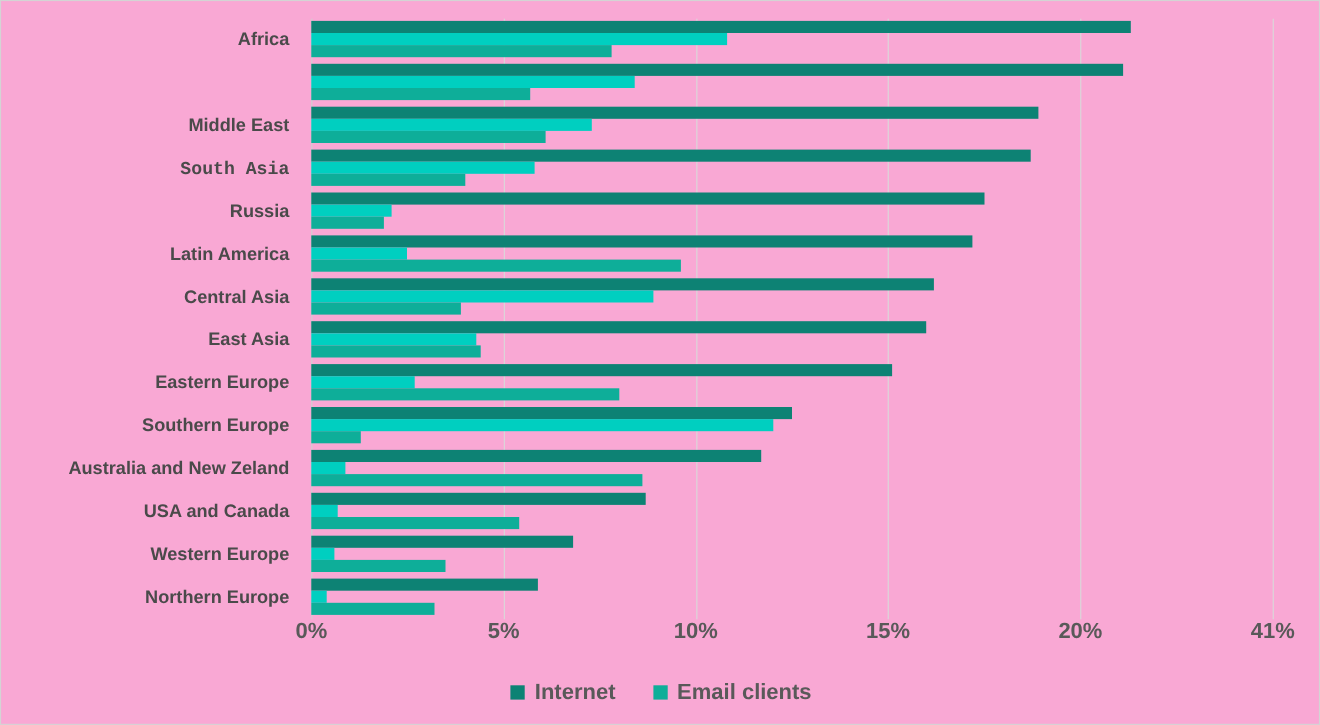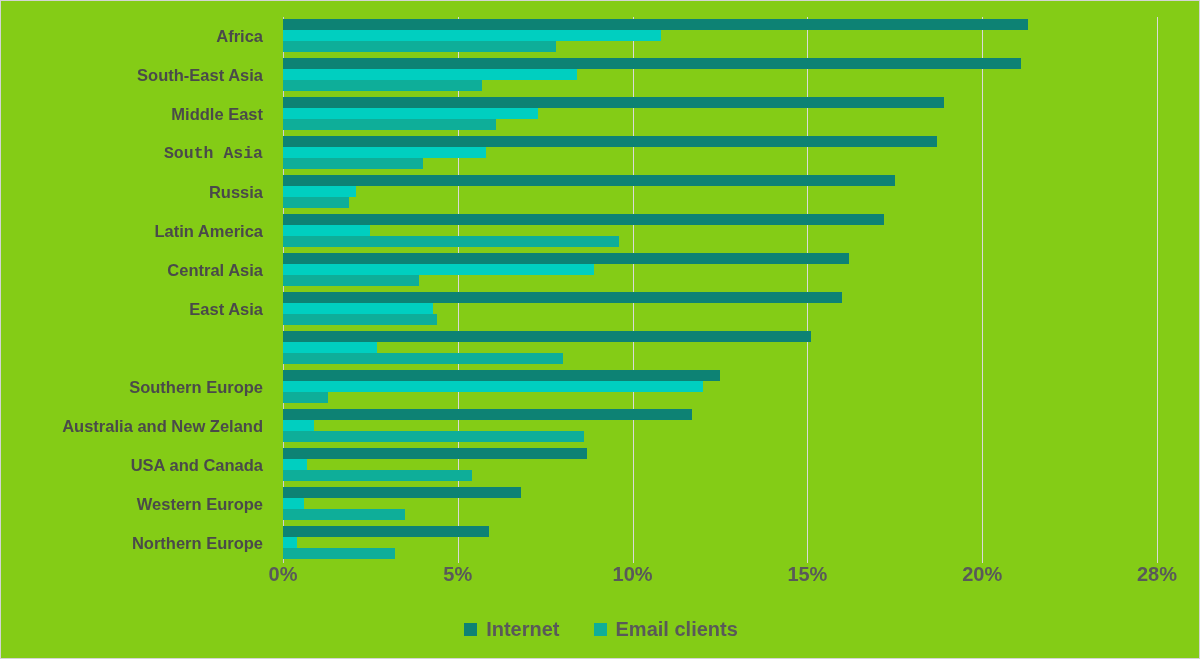--- a/index.html
+++ b/index.html
@@ -13,21 +13,21 @@
     background: #ffffff;
     font-family: "Liberation Sans", sans-serif;
     overflow: hidden;
   }
 
   #chart-frame {
     position: relative;
     box-sizing: border-box;
     width: 1200px;
     height: 659px;
-    background: #84cc16;
+    background: #f9a8d4;
     border: 1px solid #d4d4d4;
   }
 
   
   
   #plot-region {
     position: absolute;
     left: 282px;
     top: 16px;
     width: 874px;
@@ -134,40 +134,40 @@
 </style>
 </head>
 <body>
 
 <div id="chart-frame">
 
   <div id="label-column">
       <div class="cat-row" style="top: 0px;">
         <div class="cat-label">Africa</div>
       </div>
-      <div class="cat-row" style="top: 39px;">
-        <div class="cat-label">South-East Asia</div>
-      </div>
       <div class="cat-row" style="top: 78px;">
         <div class="cat-label">Middle East</div>
       </div>
       <div class="cat-row" style="top: 117px; font-family: Liberation Mono, monospace;">
         <div class="cat-label">South Asia</div>
       </div>
       <div class="cat-row" style="top: 156px;">
         <div class="cat-label">Russia</div>
       </div>
       <div class="cat-row" style="top: 234px;">
         <div class="cat-label">Central Asia</div>
       </div>
       <div class="cat-row" style="top: 195px;">
         <div class="cat-label">Latin America</div>
       </div>
       <div class="cat-row" style="top: 273px;">
         <div class="cat-label">East Asia</div>
+      </div>
+      <div class="cat-row" style="top: 312px;">
+        <div class="cat-label">Eastern Europe</div>
       </div>
       <div class="cat-row" style="top: 351px;">
         <div class="cat-label">Southern Europe</div>
       </div>
       <div class="cat-row" style="top: 390px;">
         <div class="cat-label">Australia and New Zeland</div>
       </div>
       <div class="cat-row" style="top: 429px;">
         <div class="cat-label">USA and Canada</div>
       </div>
@@ -261,21 +261,21 @@
         </div>
       </div>
   </div>
 
   <div id="x-axis">
       <div class="xtick" style="left: 0px;">0%</div>
       <div class="xtick" style="left: 174.8px;">5%</div>
       <div class="xtick" style="left: 349.6px;">10%</div>
       <div class="xtick" style="left: 524.4px;">15%</div>
       <div class="xtick" style="left: 699.2px;">20%</div>
-      <div class="xtick" style="left: 874px;">28%</div>
+      <div class="xtick" style="left: 874px;">41%</div>
     </div>
 
   <div id="legend">
       <div class="legend-item">
         <span class="legend-swatch" style="background: rgb(13, 130, 116);"></span>
         <span class="legend-text">Internet</span>
       </div>
       <div class="legend-item">
         <span class="legend-swatch" style="background: rgb(14, 174, 153);"></span>
         <span class="legend-text">Email clients</span>

